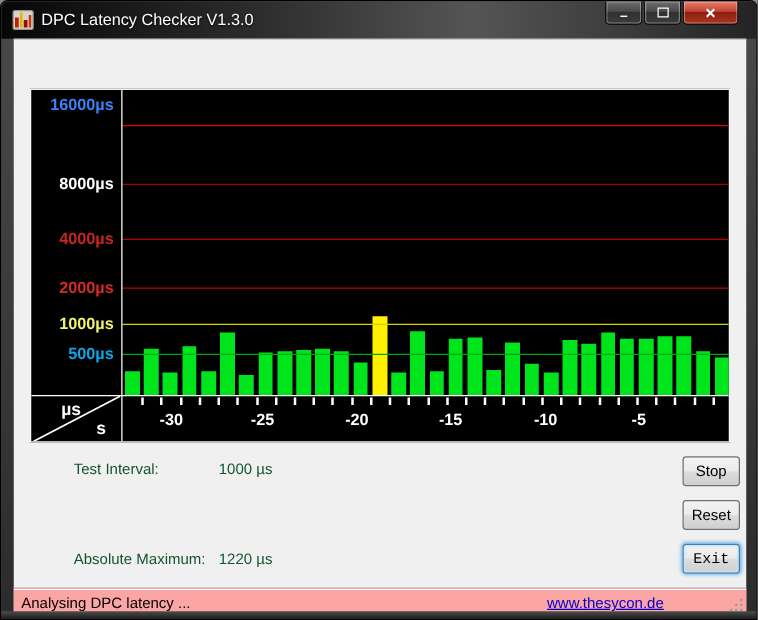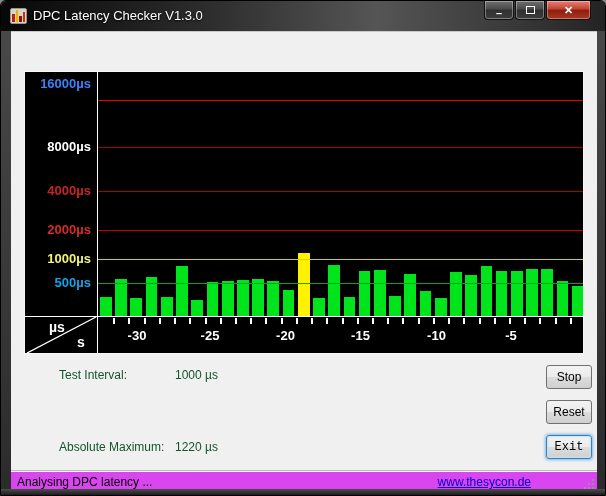--- a/index.html
+++ b/index.html
@@ -107,21 +107,21 @@
     cursor:default;
   }
   .btn.focused {
     border:1px solid #3c7fb1;
     box-shadow:0 0 3px 1px #7ab8e8, inset 0 0 2px 1px #bee6fd;
   }
 
   
   .statusbar {
     position:absolute; left:0; top:438px; width:586px; height:22px;
-    background:#d946ef; border-top:1px solid #bdbdbd;
+    background:#fca5a5; border-top:1px solid #bdbdbd;
     box-shadow:inset 0 1px 0 #fff;
   }
   .status-text { position:absolute; left:6px; top:4px; font-size:12px; color:#000; }
   .status-link {
     position:absolute; right:66px; top:4px; font-size:12px;
     color:#0000cc; text-decoration:underline; cursor:pointer;
   }
   .grip { position:absolute; right:2px; bottom:2px; }
 
   .bottom-frame {

